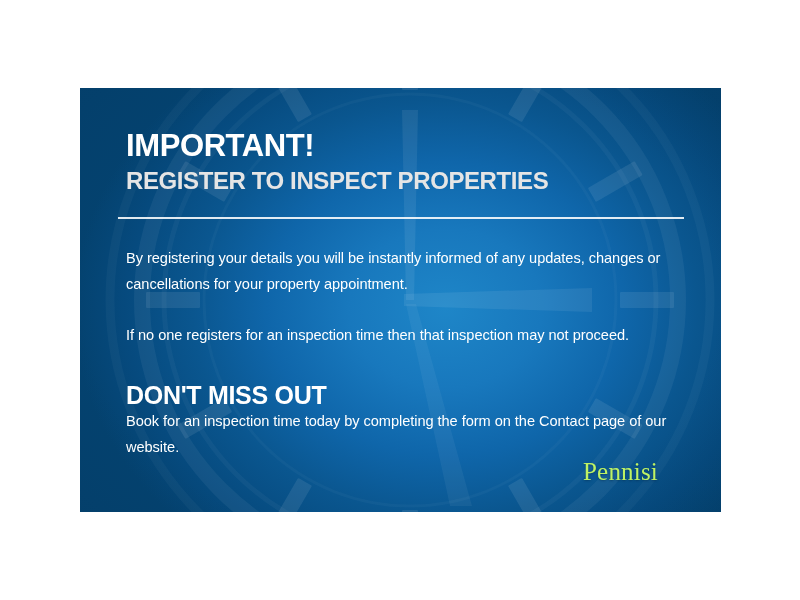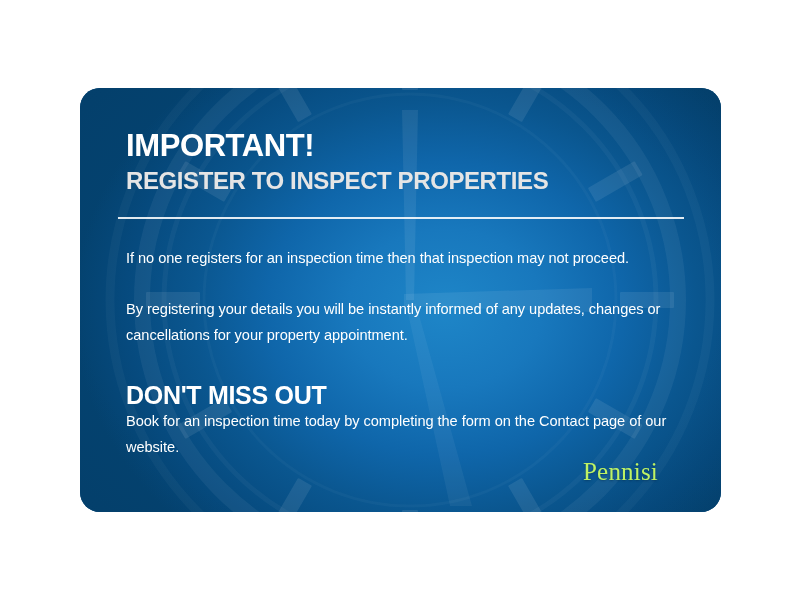--- a/index.html
+++ b/index.html
@@ -24,21 +24,20 @@
 
   
   #banner {
     position: absolute;
     left: 80px;
     top: 88px;
     width: 641px;
     height: 424px;
     overflow: hidden;
     background: #064a7e;
-    border-radius: 20px;
   }
 
   
   .glow {
     position: absolute;
     inset: 0;
     background:
       radial-gradient(ellipse 58% 72% at 57% 52%,
         #1e86c8 0%,
         #1878bd 26%,
@@ -206,22 +205,22 @@
     <div id="content">
 
       <div class="headline-block">
         <div class="headline-1">IMPORTANT!</div>
         <div class="headline-2">REGISTER TO INSPECT PROPERTIES</div>
       </div>
 
       <div class="divider"></div>
 
       <div class="body-block">
+        <p class="para">By registering your details you will be instantly informed of any updates, changes or cancellations for your property appointment.</p>
         <p class="para">If no one registers for an inspection time then that inspection may not proceed.</p>
-        <p class="para">By registering your details you will be instantly informed of any updates, changes or cancellations for your property appointment.</p>
         <p class="subhead">DON'T MISS OUT</p>
         <p class="para">Book for an inspection time today by completing the form on the Contact page of our website.</p>
       </div>
 
       <div class="logo">Pennisi</div>
 
     </div>
   </div>
 </div>
 

